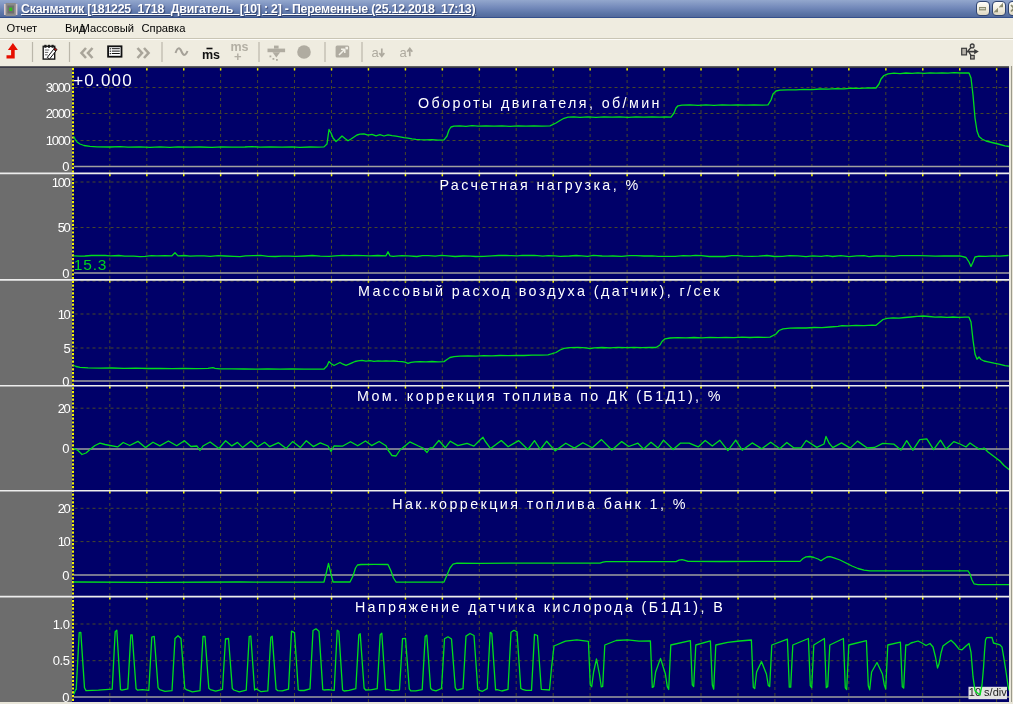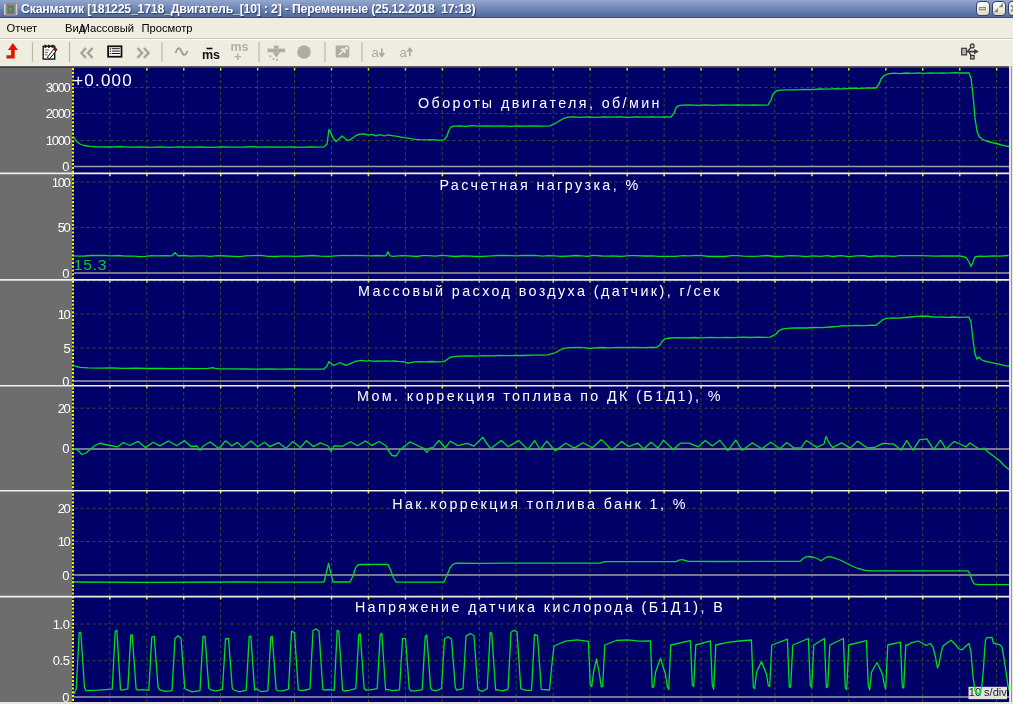--- a/index.html
+++ b/index.html
@@ -1,16 +1,16 @@
 <!DOCTYPE html>
 <html><head><meta charset="utf-8"><style>
 html,body{margin:0;padding:0;}
 #page{position:relative;width:1013px;height:704px;overflow:hidden;background:#efece0;font-family:"Liberation Sans",sans-serif;}
 #titlebar{position:absolute;left:0;top:0;width:1013px;height:18px;background:linear-gradient(180deg,#93a7cd 0%,#7389ba 45%,#5a74a6 80%,#52699b 100%);border-bottom:1px solid #33508c;box-sizing:border-box;}
-#titletxt{position:absolute;left:21px;top:2px;font-size:12.3px;font-weight:bold;color:#ffffff;letter-spacing:-0.2px;white-space:nowrap;text-shadow:1px 1px 1px rgba(10,20,60,0.55);}
+#titletxt{position:absolute;left:21px;top:2px;font-size:12.3px;font-weight:bold;color:#ffffff;letter-spacing:-0.2px;white-space:nowrap;text-shadow:1px 1px 1px rgba(10,20,60,0.55);text-decoration:underline;}
 .winbtn{position:absolute;top:1px;width:13.6px;height:14.6px;background:linear-gradient(180deg,#fffef9,#eeeadb 60%,#ded8c2);border:1.6px solid #2f4470;border-radius:4px;box-sizing:border-box;}
 #menubar{position:absolute;left:0;top:18px;width:1013px;height:31px;background:#efece0;text-decoration:underline;}
 .mi{position:absolute;top:4px;font-size:11.2px;color:#000;}
 </style></head>
 <body>
 <div id="page">
 <div id="titlebar">
  <svg width="18" height="18" style="position:absolute;left:2px;top:0" xmlns="http://www.w3.org/2000/svg">
   <rect x="2" y="4" width="3" height="11" fill="#d8c8cc"></rect>
         <rect x="12.4" y="4" width="3" height="11" fill="#d8c8cc"></rect>
@@ -34,21 +34,21 @@
  <div class="winbtn" style="left:1008px">
    <svg width="11" height="12" style="position:absolute;left:0;top:0">
           <path d="M2 3 L8 9.5 M8 3 L2 9.5" stroke="#8a8a6d" stroke-width="1.8"></path>
         </svg>
  </div>
 </div>
 <div id="menubar">
  <span class="mi" style="left:6.5px">Отчет</span>
  <span class="mi" style="left:65px">Вид</span>
  <span class="mi" style="left:80.5px">Массовый</span>
- <span class="mi" style="left:141.5px">Просмотр</span>
+ <span class="mi" style="left:141.5px">Справка</span>
 </div>
 <svg width="1013" height="28" viewBox="0 0 1013 28" style="position:absolute;left:0;top:38px" xmlns="http://www.w3.org/2000/svg">
 <rect width="1013" height="28" fill="#efece0"></rect>
 <line x1="0" y1="0.5" x2="1013" y2="0.5" stroke="#c9c5b5"></line>
 <line x1="0" y1="1.5" x2="1013" y2="1.5" stroke="#fdfcf8"></line>
 <line x1="32.5" y1="4" x2="32.5" y2="24" stroke="#bbb7aa" stroke-width="1.2"></line>
 <line x1="69.5" y1="4" x2="69.5" y2="24" stroke="#bbb7aa" stroke-width="1.2"></line>
 <line x1="162" y1="4" x2="162" y2="24" stroke="#bbb7aa" stroke-width="1.2"></line>
 <line x1="259" y1="4" x2="259" y2="24" stroke="#bbb7aa" stroke-width="1.2"></line>
 <line x1="325" y1="4" x2="325" y2="24" stroke="#bbb7aa" stroke-width="1.2"></line>

